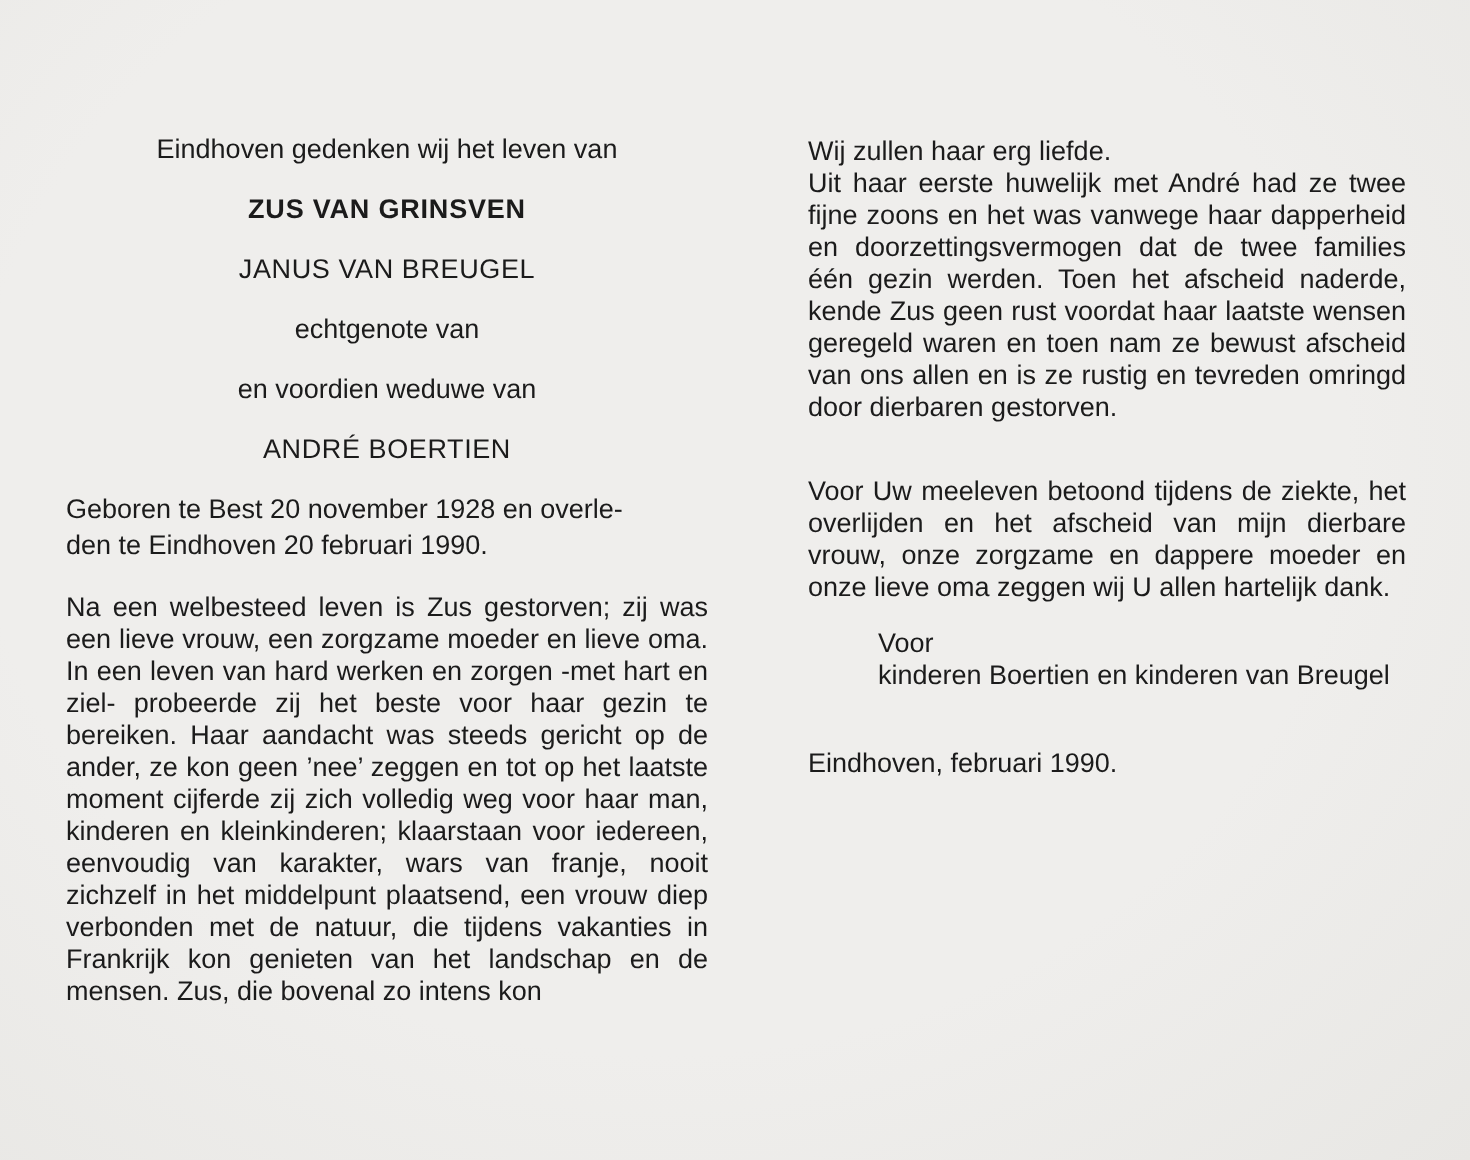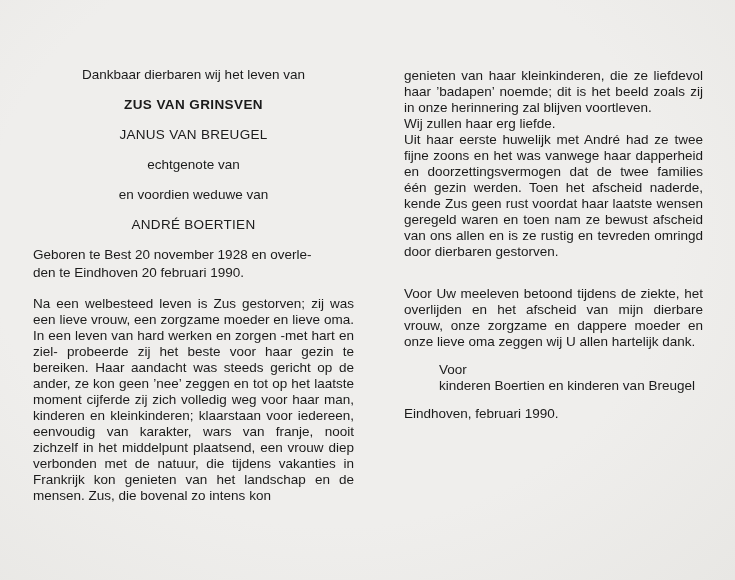--- a/index.html
+++ b/index.html
@@ -29,46 +29,45 @@
   .name  { font-weight: bold; letter-spacing: 0.4px; }
   .caps  { letter-spacing: 0.3px; }
 
   .born  { line-height: 18px; margin: 0 0 14px 0; }
   .quote { text-align: center; font-style: italic; line-height: 16px; margin: 0 0 12px 0; }
 
   .just  { text-align: justify; }
 
   .thanks    { margin-top: 26px; }
   .signature { margin-top: 12px; padding-left: 35px; line-height: 16px; }
-  .closing   { margin-top: 12px; }
+  .closing   { margin-top: 28px; }
 </style>
 </head>
 <body>
 
 <div class="scan">
 
   <section class="col col-left">
-    <p class="hline">Dankbaar dierbaren wij het leven van</p>
+    <p class="hline">Eindhoven gedenken wij het leven van</p>
     <p class="hline name">ZUS VAN GRINSVEN</p>
     <p class="hline caps">JANUS VAN BREUGEL</p>
     <p class="hline">echtgenote van</p>
     <p class="hline">en voordien weduwe van</p>
     <p class="hline caps">ANDRÉ BOERTIEN</p>
 
     <div class="born">
       <div>Geboren te Best 20 november 1928 en overle-</div>
       <div>den te Eindhoven 20 februari 1990.</div>
     </div>
 
 
     <p class="just">Na een welbesteed leven is Zus gestorven; zij was een lieve vrouw, een zorgzame moeder en lieve oma. In een leven van hard werken en zorgen -met hart en ziel- probeerde zij het beste voor haar gezin te bereiken. Haar aandacht was steeds gericht op de ander, ze kon geen ’nee’ zeggen en tot op het laatste moment cijferde zij zich volledig weg voor haar man, kinderen en kleinkinderen; klaarstaan voor iedereen, eenvoudig van karakter, wars van franje, nooit zichzelf in het middelpunt plaatsend, een vrouw diep verbonden met de natuur, die tijdens vakanties in Frankrijk kon genieten van het landschap en de mensen. Zus, die bovenal zo intens kon</p>
   </section>
 
   <section class="col col-right">
-    <p class="just">genieten van haar kleinkinderen, die ze liefdevol haar ’badapen’ noemde; dit is het beeld zoals zij in onze herinnering zal blijven voortleven.</p>
     <p>Wij zullen haar erg liefde.</p>
     <p class="just">Uit haar eerste huwelijk met André had ze twee fijne zoons en het was vanwege haar dapperheid en doorzettingsvermogen dat de twee families één gezin werden. Toen het afscheid naderde, kende Zus geen rust voordat haar laatste wensen geregeld waren en toen nam ze bewust afscheid van ons allen en is ze rustig en tevreden omringd door dierbaren gestorven.</p>
 
     <p class="just thanks">Voor Uw meeleven betoond tijdens de ziekte, het overlijden en het afscheid van mijn dierbare vrouw, onze zorgzame en dappere moeder en onze lieve oma zeggen wij U allen hartelijk dank.</p>
 
     <div class="signature">
       <div>Voor</div>
       <div>kinderen Boertien en kinderen van Breugel</div>
     </div>
 

